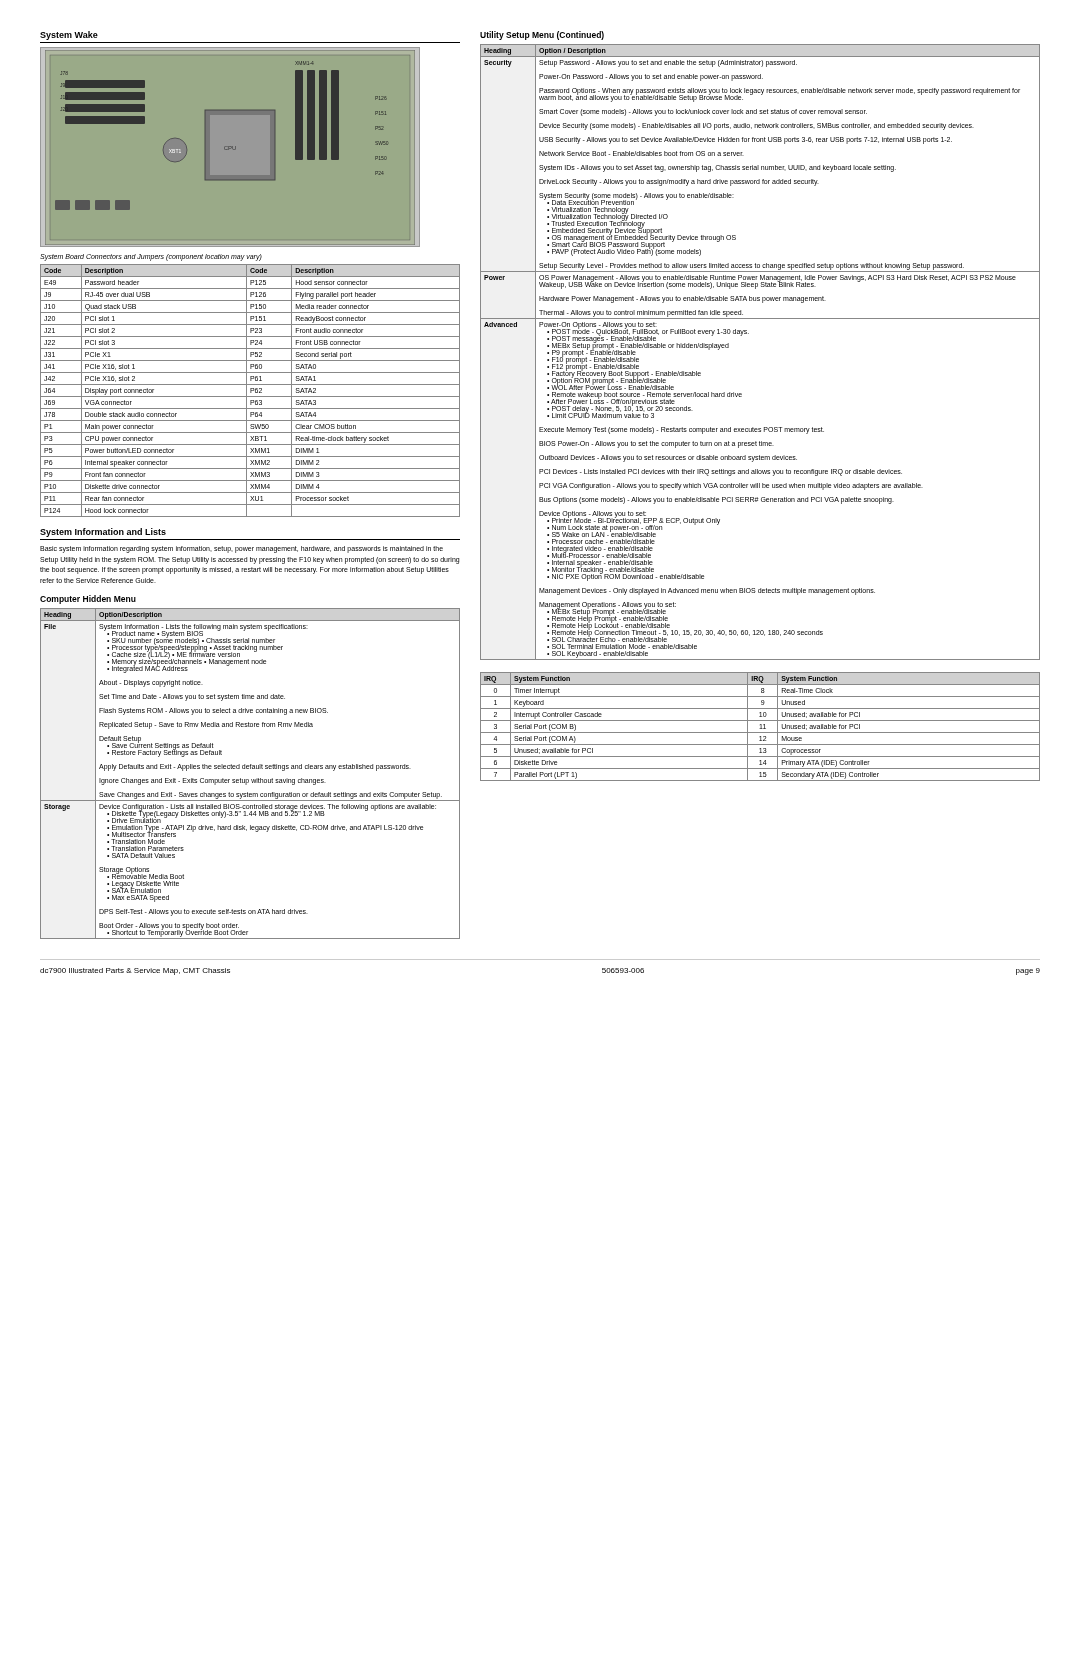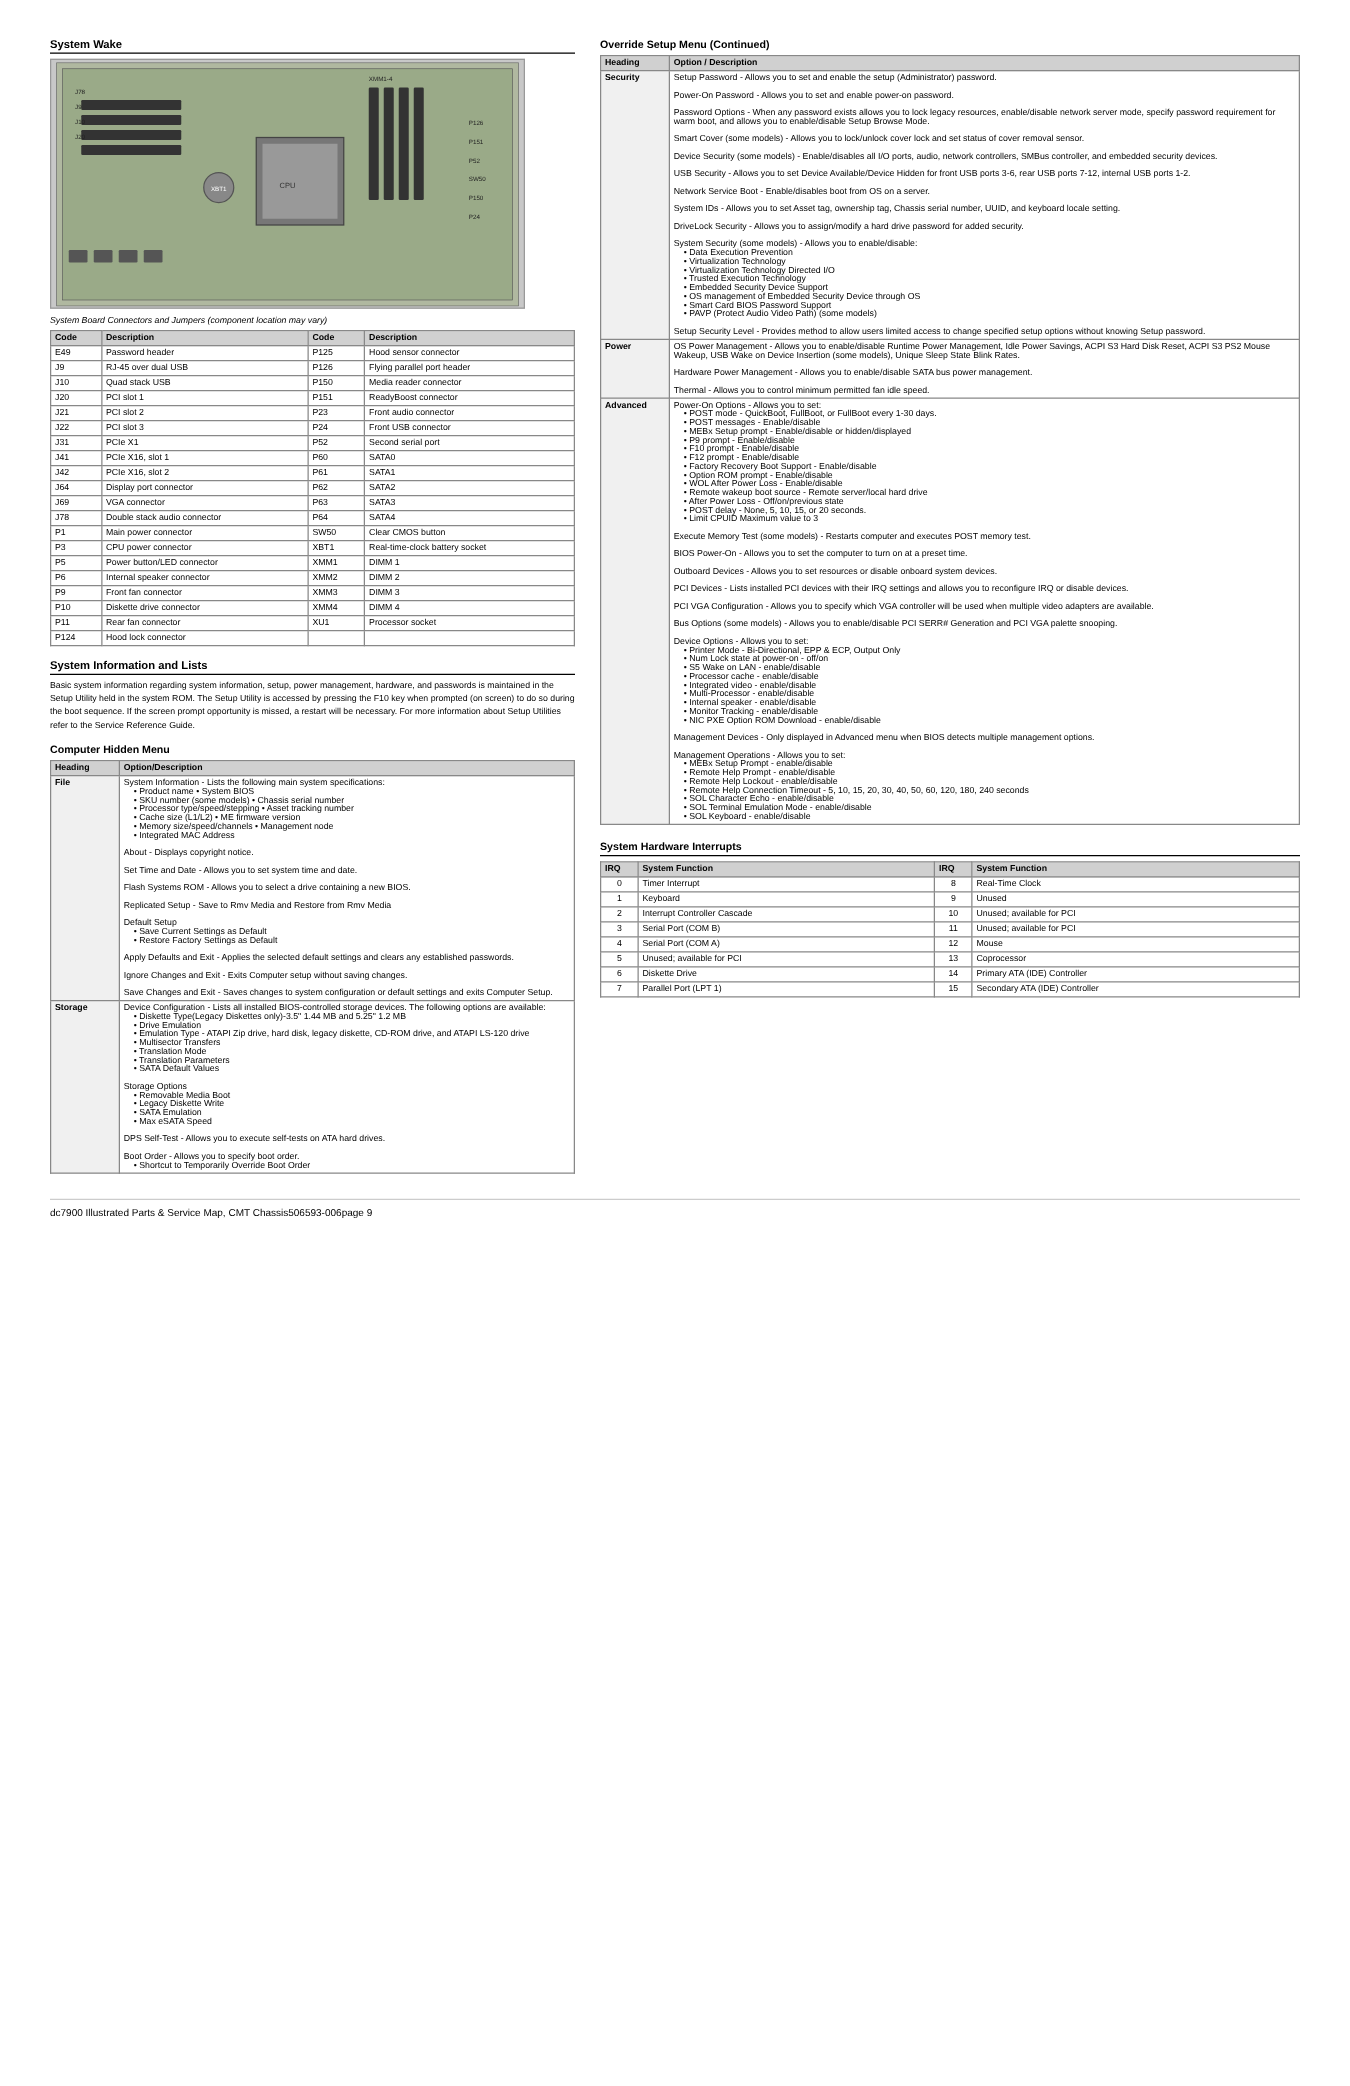--- a/index.html
+++ b/index.html
@@ -69,21 +69,21 @@
       font-weight: bold;
       border-bottom: 1px solid #000;
       margin-bottom: 4px;
       padding-bottom: 2px;
     }
     .setup-menu-section {
       margin-top: 8px;
     }
     .page-footer {
       display: flex;
-      justify-content: flex-start;
+      justify-content: space-between;
       margin-top: 20px;
       font-size: 8px;
       border-top: 1px solid #ccc;
       padding-top: 6px;
     }
     .irq-section {
       margin-top: 12px;
     }
     .irq-section .section-title {
       font-size: 8.5px;
@@ -315,21 +315,21 @@
               </tbody>
           </table>
         </div>
       </div>
     </div>
 
     <div class="right-col">
 
       <div>
         <div class="computer-setup-title">
-          <span>Override Setup Menu (Continued)</span>
+          <span>Utility Setup Menu (Continued)</span>
         </div>
         <table>
           <thead>
             <tr>
               <th style="width:55px;">Heading</th>
               <th>Option / Description</th>
             </tr>
           </thead>
           <tbody id="setup-continued-tbody">
           <tr>
@@ -342,21 +342,20 @@
   </tr>
               <tr>
     <td style="font-weight:bold;background:#f0f0f0;vertical-align:top;white-space:nowrap;">Advanced</td>
     <td><div style="font-size:7px;">Power-On Options - Allows you to set:</div><div style="padding-left:8px;font-size:7px;">• POST mode - QuickBoot, FullBoot, or FullBoot every 1-30 days.</div><div style="padding-left:8px;font-size:7px;">• POST messages - Enable/disable</div><div style="padding-left:8px;font-size:7px;">• MEBx Setup prompt - Enable/disable or hidden/displayed</div><div style="padding-left:8px;font-size:7px;">• P9 prompt - Enable/disable</div><div style="padding-left:8px;font-size:7px;">• F10 prompt - Enable/disable</div><div style="padding-left:8px;font-size:7px;">• F12 prompt - Enable/disable</div><div style="padding-left:8px;font-size:7px;">• Factory Recovery Boot Support - Enable/disable</div><div style="padding-left:8px;font-size:7px;">• Option ROM prompt - Enable/disable</div><div style="padding-left:8px;font-size:7px;">• WOL After Power Loss - Enable/disable</div><div style="padding-left:8px;font-size:7px;">• Remote wakeup boot source - Remote server/local hard drive</div><div style="padding-left:8px;font-size:7px;">• After Power Loss - Off/on/previous state</div><div style="padding-left:8px;font-size:7px;">• POST delay - None, 5, 10, 15, or 20 seconds.</div><div style="padding-left:8px;font-size:7px;">• Limit CPUID Maximum value to 3</div><br><div style="font-size:7px;">Execute Memory Test (some models) - Restarts computer and executes POST memory test.</div><br><div style="font-size:7px;">BIOS Power-On - Allows you to set the computer to turn on at a preset time.</div><br><div style="font-size:7px;">Outboard Devices - Allows you to set resources or disable onboard system devices.</div><br><div style="font-size:7px;">PCI Devices - Lists installed PCI devices with their IRQ settings and allows you to reconfigure IRQ or disable devices.</div><br><div style="font-size:7px;">PCI VGA Configuration - Allows you to specify which VGA controller will be used when multiple video adapters are available.</div><br><div style="font-size:7px;">Bus Options (some models) - Allows you to enable/disable PCI SERR# Generation and PCI VGA palette snooping.</div><br><div style="font-size:7px;">Device Options - Allows you to set:</div><div style="padding-left:8px;font-size:7px;">• Printer Mode - Bi-Directional, EPP &amp; ECP, Output Only</div><div style="padding-left:8px;font-size:7px;">• Num Lock state at power-on - off/on</div><div style="padding-left:8px;font-size:7px;">• S5 Wake on LAN - enable/disable</div><div style="padding-left:8px;font-size:7px;">• Processor cache - enable/disable</div><div style="padding-left:8px;font-size:7px;">• Integrated video - enable/disable</div><div style="padding-left:8px;font-size:7px;">• Multi-Processor - enable/disable</div><div style="padding-left:8px;font-size:7px;">• Internal speaker - enable/disable</div><div style="padding-left:8px;font-size:7px;">• Monitor Tracking - enable/disable</div><div style="padding-left:8px;font-size:7px;">• NIC PXE Option ROM Download - enable/disable</div><br><div style="font-size:7px;">Management Devices - Only displayed in Advanced menu when BIOS detects multiple management options.</div><br><div style="font-size:7px;">Management Operations - Allows you to set:</div><div style="padding-left:8px;font-size:7px;">• MEBx Setup Prompt - enable/disable</div><div style="padding-left:8px;font-size:7px;">• Remote Help Prompt - enable/disable</div><div style="padding-left:8px;font-size:7px;">• Remote Help Lockout - enable/disable</div><div style="padding-left:8px;font-size:7px;">• Remote Help Connection Timeout - 5, 10, 15, 20, 30, 40, 50, 60, 120, 180, 240 seconds</div><div style="padding-left:8px;font-size:7px;">• SOL Character Echo - enable/disable</div><div style="padding-left:8px;font-size:7px;">• SOL Terminal Emulation Mode - enable/disable</div><div style="padding-left:8px;font-size:7px;">• SOL Keyboard - enable/disable</div></td>
   </tr>
             </tbody>
         </table>
       </div>
 
       <div class="irq-section">
-        <div class="section-title">System Hardware Interrupts</div>
         <table>
           <thead>
             <tr>
               <th style="width:30px;">IRQ</th>
               <th>System Function</th>
               <th style="width:30px;">IRQ</th>
               <th>System Function</th>
             </tr>
           </thead>
           <tbody id="irq-tbody">

